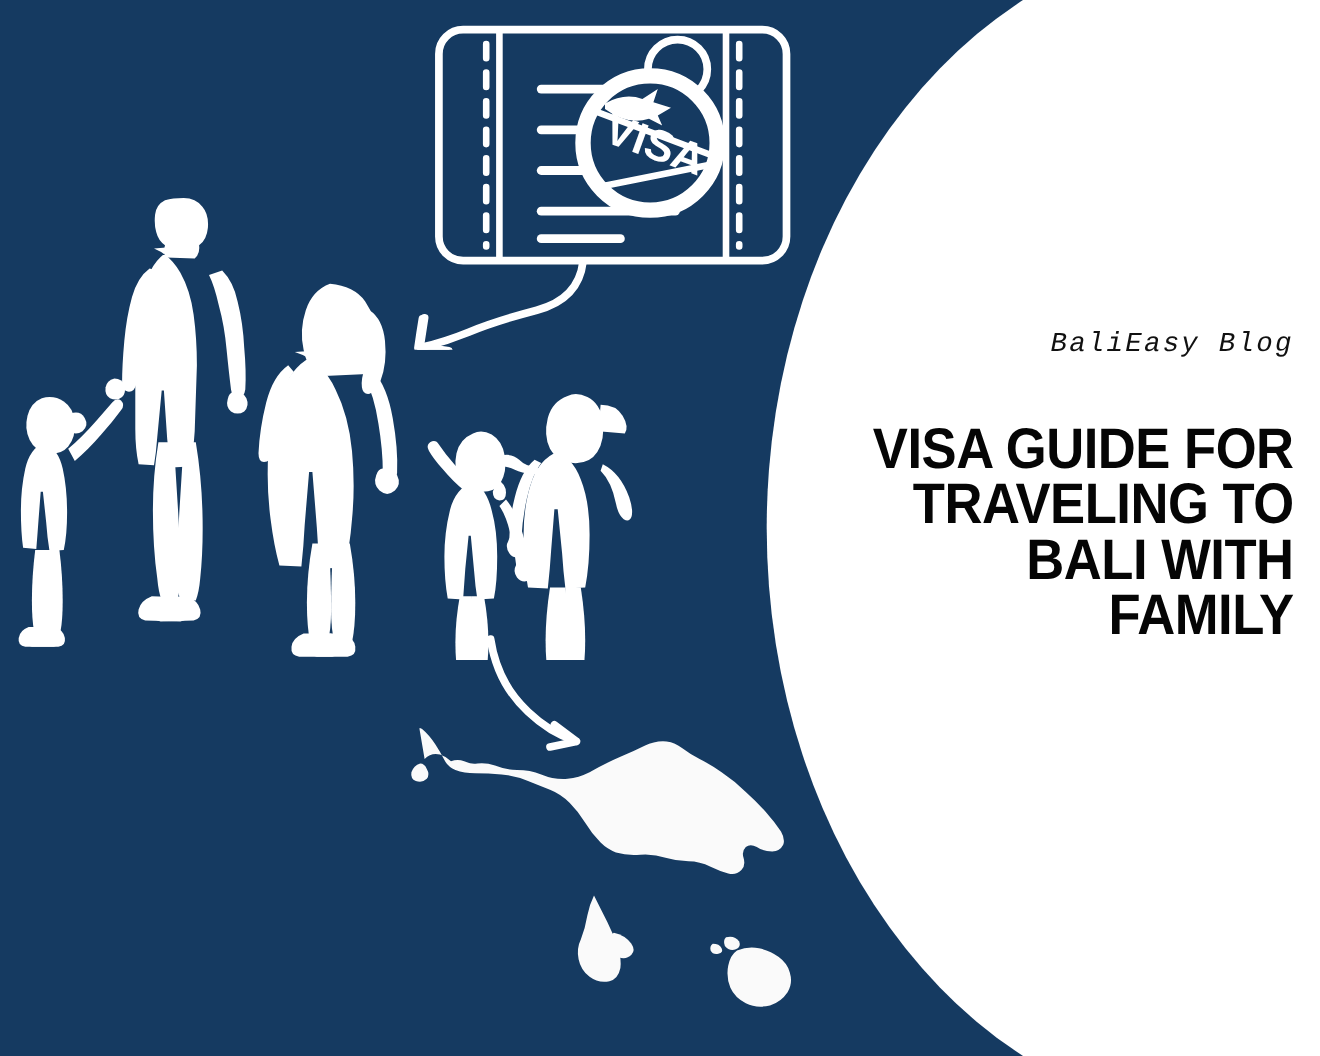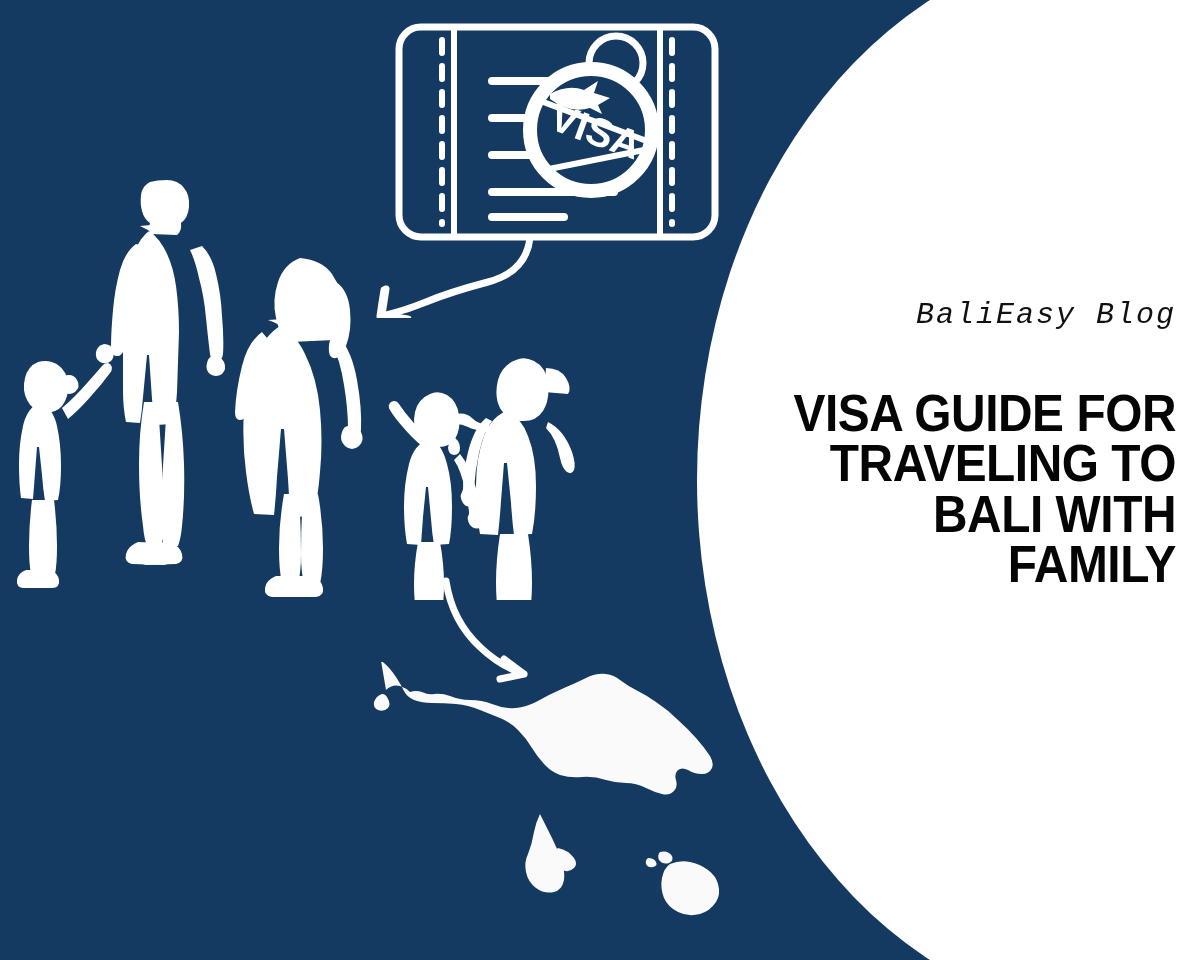--- a/index.html
+++ b/index.html
@@ -31,21 +31,21 @@
   .text-col {
     position: absolute;
     left: 760px;
     top: 300px;
     width: 416px;
     text-align: right;
   }
   .brand {
     font-family: "Liberation Mono", "DejaVu Sans Mono", monospace;
     font-style: italic;
-    font-size: 30px;
+    font-size: 25px;
     letter-spacing: 2px;
     color: #111111;
     line-height: 1;
     margin: 0 0 58px 0;
     white-space: nowrap;
   }
   .headline {
     color: #050505;
     font-family: "Liberation Sans", sans-serif;
     font-weight: bold;

